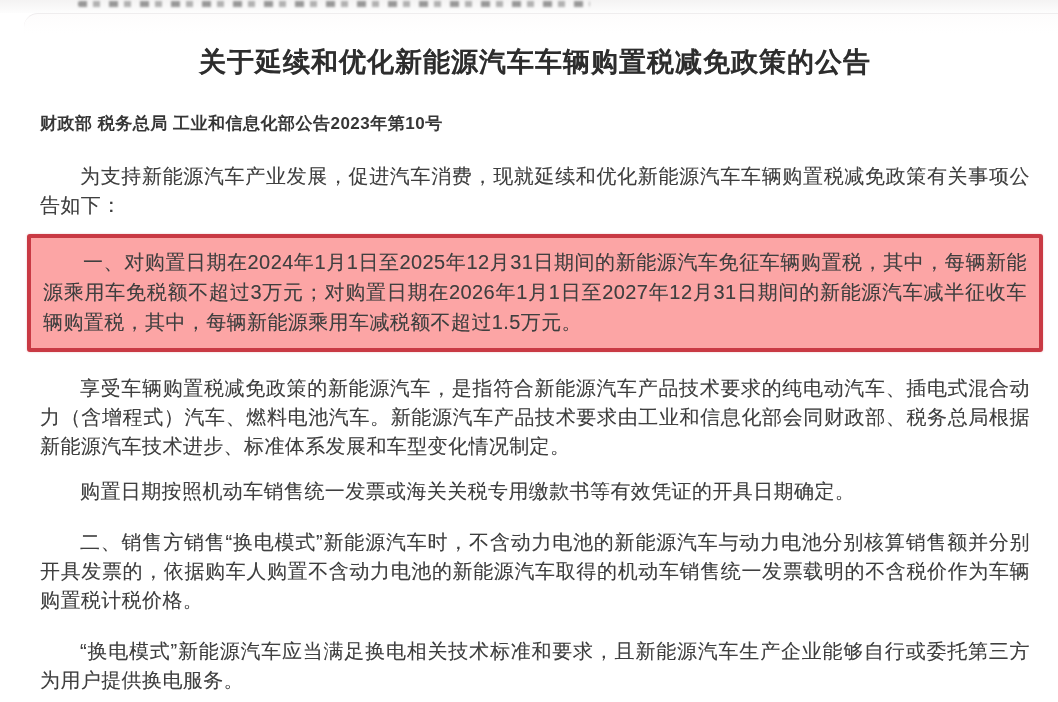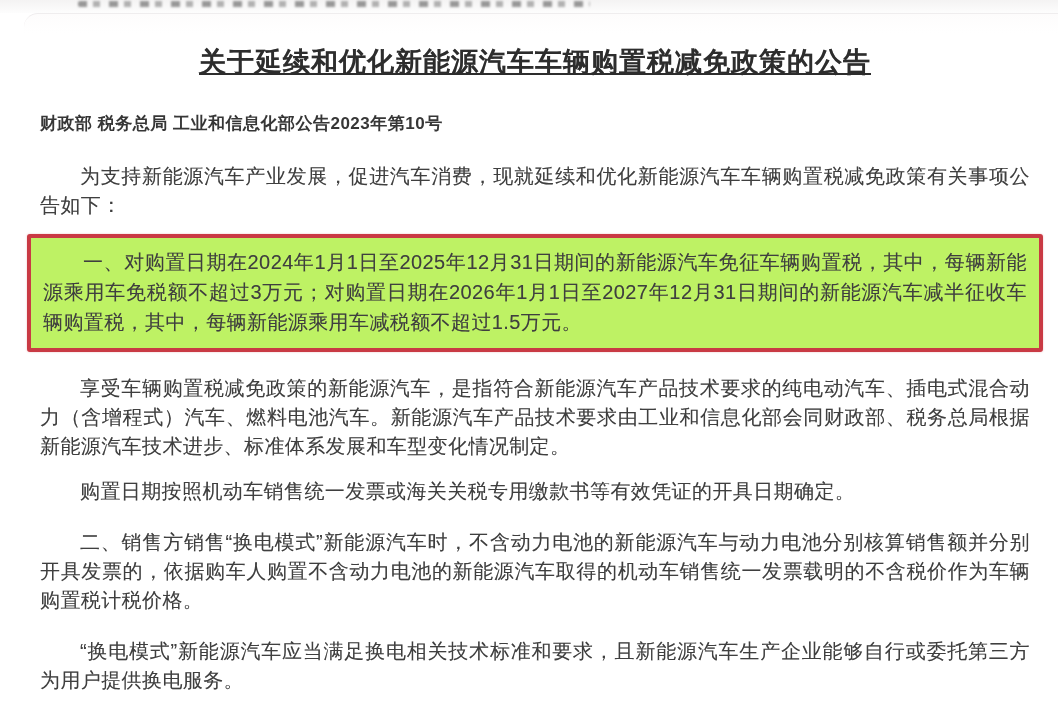--- a/index.html
+++ b/index.html
@@ -39,21 +39,20 @@
   }
 
   .doc-title {
     text-align: center;
     font-size: 27px;
     line-height: 40px;
     font-weight: 700;
     color: #2d2d2d;
     letter-spacing: 1px;
     text-shadow: 0 0 0.6px rgba(45,45,45,0.45);
-    text-decoration: underline;
   }
 
   .doc-subtitle {
     margin-top: 30px;
     text-align: left;
     font-size: 17px;
     line-height: 24px;
     font-weight: 700;
     color: #363636;
     letter-spacing: 0.5px;
@@ -72,21 +71,21 @@
   .para.first { margin-top: 26px; }
   .para.after-box { margin-top: 16px; }
 
   
   .highlight-box {
     margin: 14px -13px 0 -13px;
     border: 4px solid #c93a44;
     border-radius: 3px;
     padding: 9px 12px 11px 12px;
     box-shadow: 0 0 2px rgba(201,58,68,0.35);
-    background: #bef264;
+    background: #fca5a5;
   }
   .highlight-box .para {
     margin-top: 0;
     line-height: 30px;
   }
 </style>
 </head>
 <body>
 
 <div class="top-strip">

